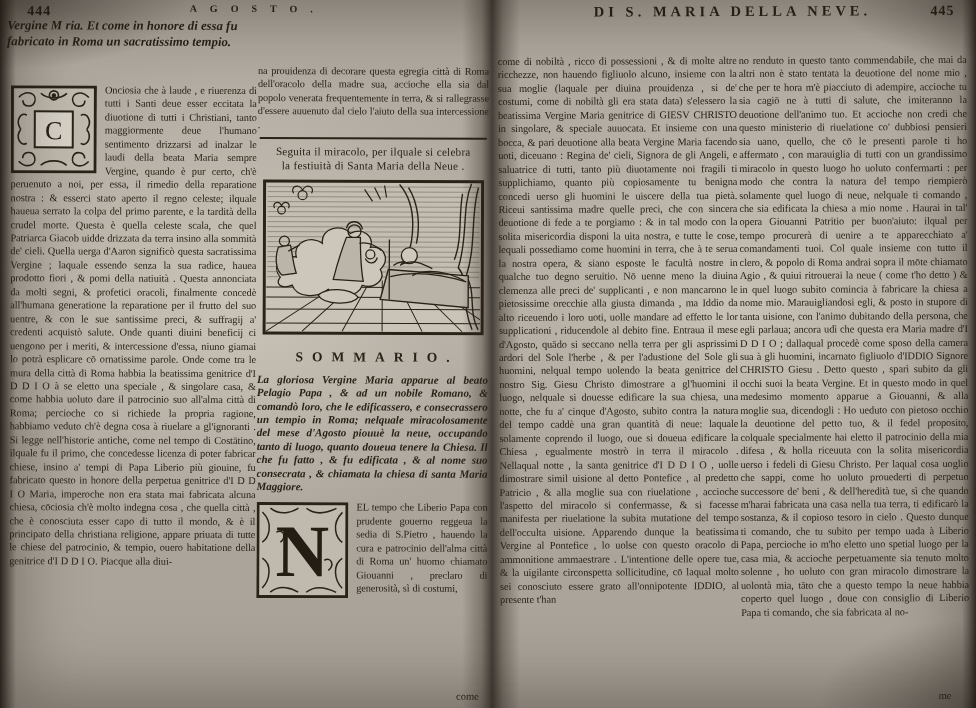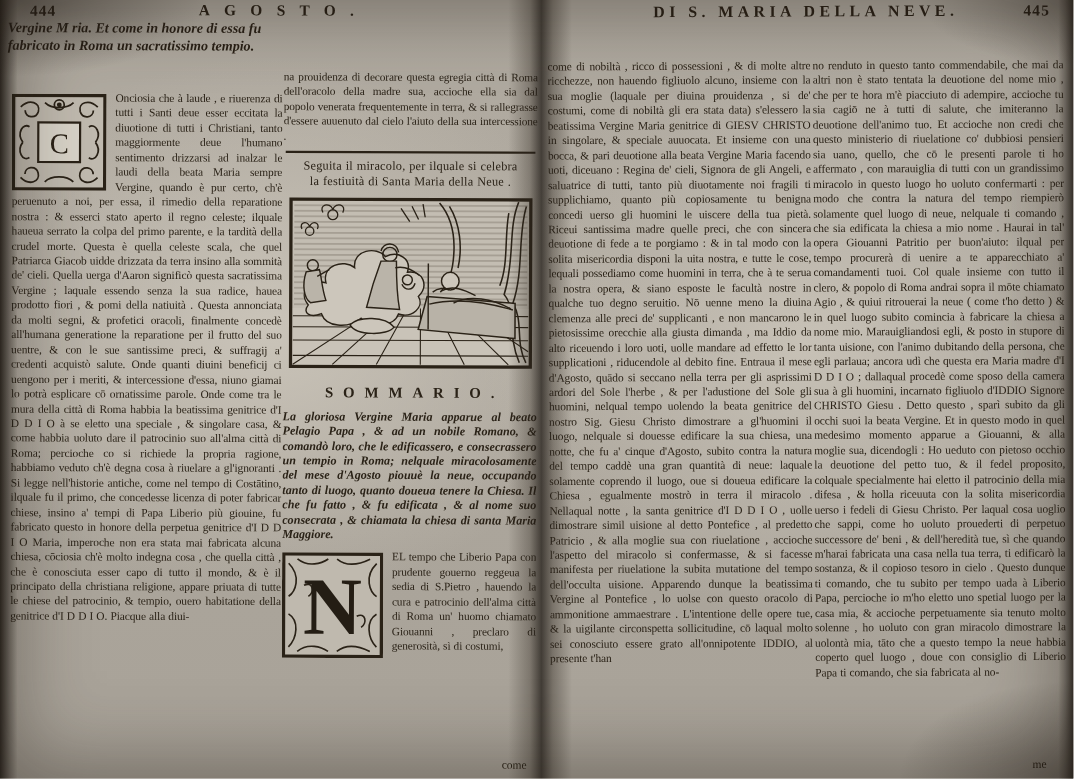--- a/index.html
+++ b/index.html
@@ -26,21 +26,21 @@
   .corner-br { position:absolute; right:0; bottom:0; width:160px; height:90px;
     background:radial-gradient(ellipse at 100% 100%, rgba(30,24,18,0.45), transparent 70%); z-index:8; }
   .corner-tr { position:absolute; right:0; top:0; width:140px; height:60px;
     background:radial-gradient(ellipse at 100% 0%, rgba(30,24,18,0.4), transparent 70%); z-index:8; }
 
   .page { position:absolute; top:0; width:488px; height:708px; }
   #lp { left:0;  transform:rotate(0.2deg); }
   #rp { left:488px; transform:rotate(-0.25deg); }
 
   .pgnum { position:absolute; font-size:14px; font-weight:bold; letter-spacing:1px; }
-  .runhead { position:absolute; font-size:14px; font-weight:bold; text-align:center; white-space:nowrap; }
+  .runhead { position:absolute; font-size:10px; font-weight:bold; text-align:center; white-space:nowrap; }
 
   .marginnote { position:absolute; left:6px; top:18px; width:254px;
     font-style:italic; font-weight:bold; font-size:12.8px; line-height:16px; }
 
   .bodycol { position:absolute; overflow:hidden; text-align:justify;
     font-size:10.4px; line-height:13.45px; letter-spacing:-0.1px; word-spacing:0.4px; color:#2a2217; }
 
   #lp-col1 { left:10px; top:84px; width:246px; height:622px; }
   #lp-col2 { left:257px; top:64px; width:231px; height:642px; font-size:10.3px; }
 

